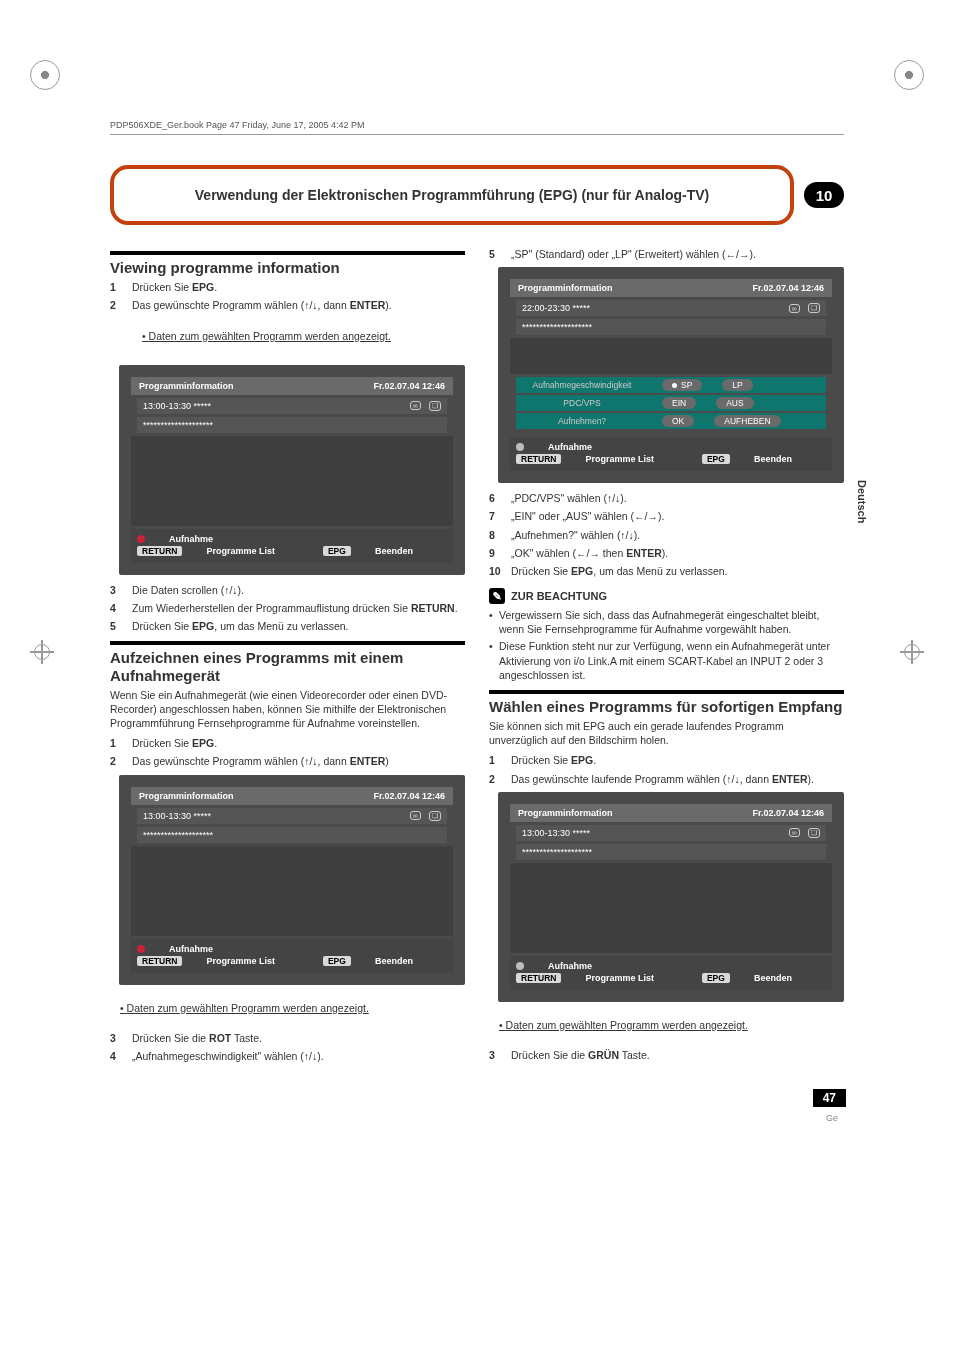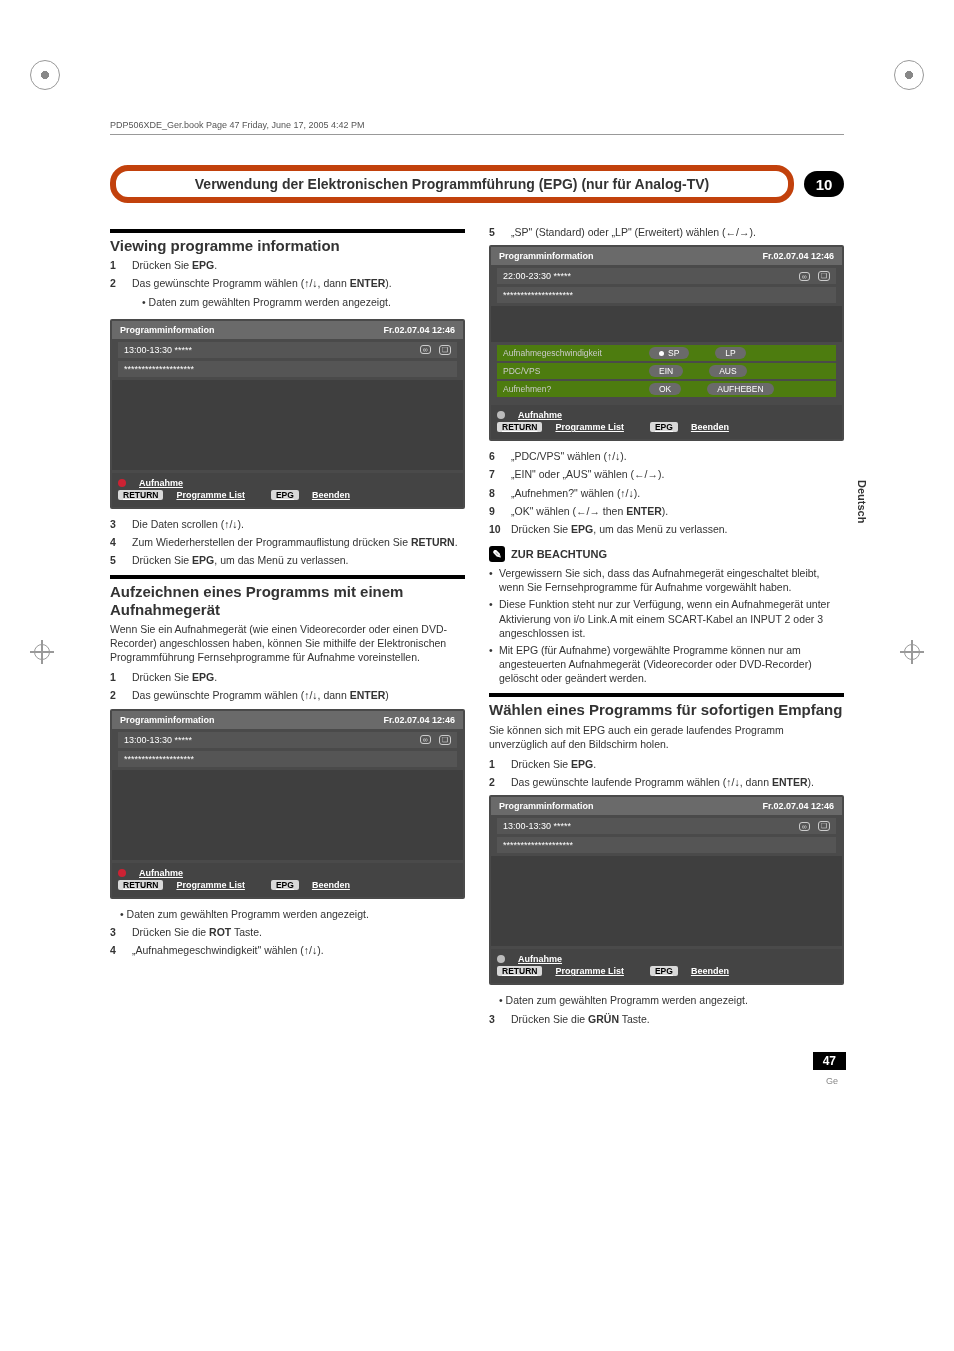--- a/index.html
+++ b/index.html
@@ -24,22 +24,22 @@
   .book-header {
     font-size: 9px; color: #555; padding: 120px 110px 4px 110px;
     border-bottom: 1px solid #999; margin: 0 110px 8px 110px;
     padding-left: 0; padding-right: 0;
   }
   .chapter-bar {
     margin: 30px 110px 18px 110px;
     display: flex; align-items: center; gap: 10px;
   }
   .chapter-title {
-    flex: 1; border: 6px solid #c2410c; border-radius: 18px;
-    padding: 5px 14px; font-weight: bold; font-size: 14px;
+    flex: 1; border: 4px solid #c2410c; border-radius: 18px;
+    padding: 18px 14px; font-weight: bold; font-size: 14px;
     text-align: center;
   }
   .chapter-num {
     background: #000; color: #fff; border-radius: 14px;
     width: 40px; height: 26px; display: flex; align-items: center;
     justify-content: center; font-weight: bold; font-size: 15px;
   }
   .columns {
     display: flex; gap: 24px; padding: 0 110px;
   }
@@ -55,61 +55,61 @@
   .body-p { font-size: 10.5px; line-height: 1.35; margin: 2px 0 6px 0; }
   ol.steps { list-style: none; padding: 0; margin: 0; }
   ol.steps > li {
     display: flex; gap: 8px; margin: 4px 0; font-size: 10.5px;
     line-height: 1.35;
   }
   ol.steps > li .num { font-weight: bold; width: 14px; flex-shrink: 0; }
   ol.steps > li .txt { flex: 1; }
   ul.sub { list-style: none; padding-left: 10px; margin: 2px 0; }
   ul.sub li::before { content: "• "; }
-  ul.sub li { font-size: 10.5px; line-height: 1.35; margin: 4px 0; }
+  ul.sub li { font-size: 10.5px; line-height: 1.35; margin: 16px 0; text-decoration: underline; }
   ul.bullets { list-style: none; padding: 0; margin: 4px 0; }
   ul.bullets li { font-size: 10.5px; line-height: 1.35; margin: 3px 0; padding-left: 10px; position: relative; }
   ul.bullets li::before { content: "•"; position: absolute; left: 0; }
   b { font-weight: bold; }
 
   .osd {
     background: #4a4a4a; color: #fff; border-radius: 2px;
-    padding: 2px; margin: 6px 0 8px 0; font-size: 9px;
+    padding: 12px; margin: 6px 0 8px 9px; font-size: 9px;
     overflow: hidden;
   }
   .osd-top {
     background: #6a6a6a; display: flex; align-items: center;
     padding: 4px 8px; gap: 8px; font-weight: bold;
   }
   .osd-top .spacer { flex: 1; }
   .osd-row {
     background: #555; margin: 3px 6px; padding: 3px 6px;
     display: flex; align-items: center; gap: 8px;
   }
   .osd-row .spacer { flex: 1; }
   .osd-body { min-height: 90px; background: #3f3f3f; margin: 0 0 3px 0; }
   .osd-body.small { min-height: 36px; }
   .osd-footer {
     background: #444; padding: 3px 6px 5px 6px;
   }
-  .osd-footer .frow { display: flex; align-items: center; gap: 13px; margin: 2px 0; text-decoration: underline; }
+  .osd-footer .frow { display: flex; align-items: center; gap: 24px; margin: 2px 0; }
   .dot { width: 8px; height: 8px; border-radius: 50%; background: #bbb; display: inline-block; }
   .dot.red { background: #c23; }
   .key {
     background: #d9d9d9; color: #000; border-radius: 2px;
     padding: 0 5px; font-size: 8.5px; font-weight: bold;
   }
   .pill {
     background: #6a6a6a; border-radius: 8px; padding: 1px 10px;
     font-size: 8.5px; display: inline-flex; align-items: center; gap: 4px;
   }
   .pill .d { width: 5px; height: 5px; background: #fff; border-radius: 50%; }
   .setting-row {
-    background: #4d7c0f; margin: 2px 6px; padding: 2px 6px;
-    display: flex; align-items: center; gap: 26px; font-size: 8.5px;
+    background: #0f766e; margin: 2px 6px; padding: 2px 6px;
+    display: flex; align-items: center; gap: 20px; font-size: 8.5px; text-align: center;
   }
   .setting-row .lbl { width: 120px; color: #ccc; }
 
   .note-head {
     display: flex; align-items: center; gap: 6px;
     font-weight: bold; margin: 10px 0 4px 0; font-size: 11px;
   }
   .note-icon {
     width: 16px; height: 16px; background: #000; border-radius: 3px;
     color: #fff; display: inline-flex; align-items: center;
@@ -369,21 +369,20 @@
         </li>
     </ol>
 
     <div class="note-head">
       <span class="note-icon">✎</span>
       <span>ZUR BEACHTUNG</span>
     </div>
     <ul class="bullets">
       <li>Vergewissern Sie sich, dass das Aufnahmegerät eingeschaltet bleibt, wenn Sie Fernsehprogramme für Aufnahme vorgewählt haben.</li>
       <li>Diese Funktion steht nur zur Verfügung, wenn ein Aufnahmegerät unter Aktivierung von i/o Link.A mit einem SCART-Kabel an INPUT 2 oder 3 angeschlossen ist.</li>
-      <li>Mit EPG (für Aufnahme) vorgewählte Programme können nur am angesteuerten Aufnahmegerät (Videorecorder oder DVD-Recorder) gelöscht oder geändert werden.</li>
     </ul>
 
     <h2 class="section">Wählen eines Programms für sofortigen Empfang</h2>
     <p class="body-p">Sie können sich mit EPG auch ein gerade laufendes Programm unverzüglich auf den Bildschirm holen.</p>
     <ol class="steps">
       <li>
           <span class="num">1</span>
           <span class="txt">Drücken Sie <b>EPG</b>.</span>
         </li>
       <li>

